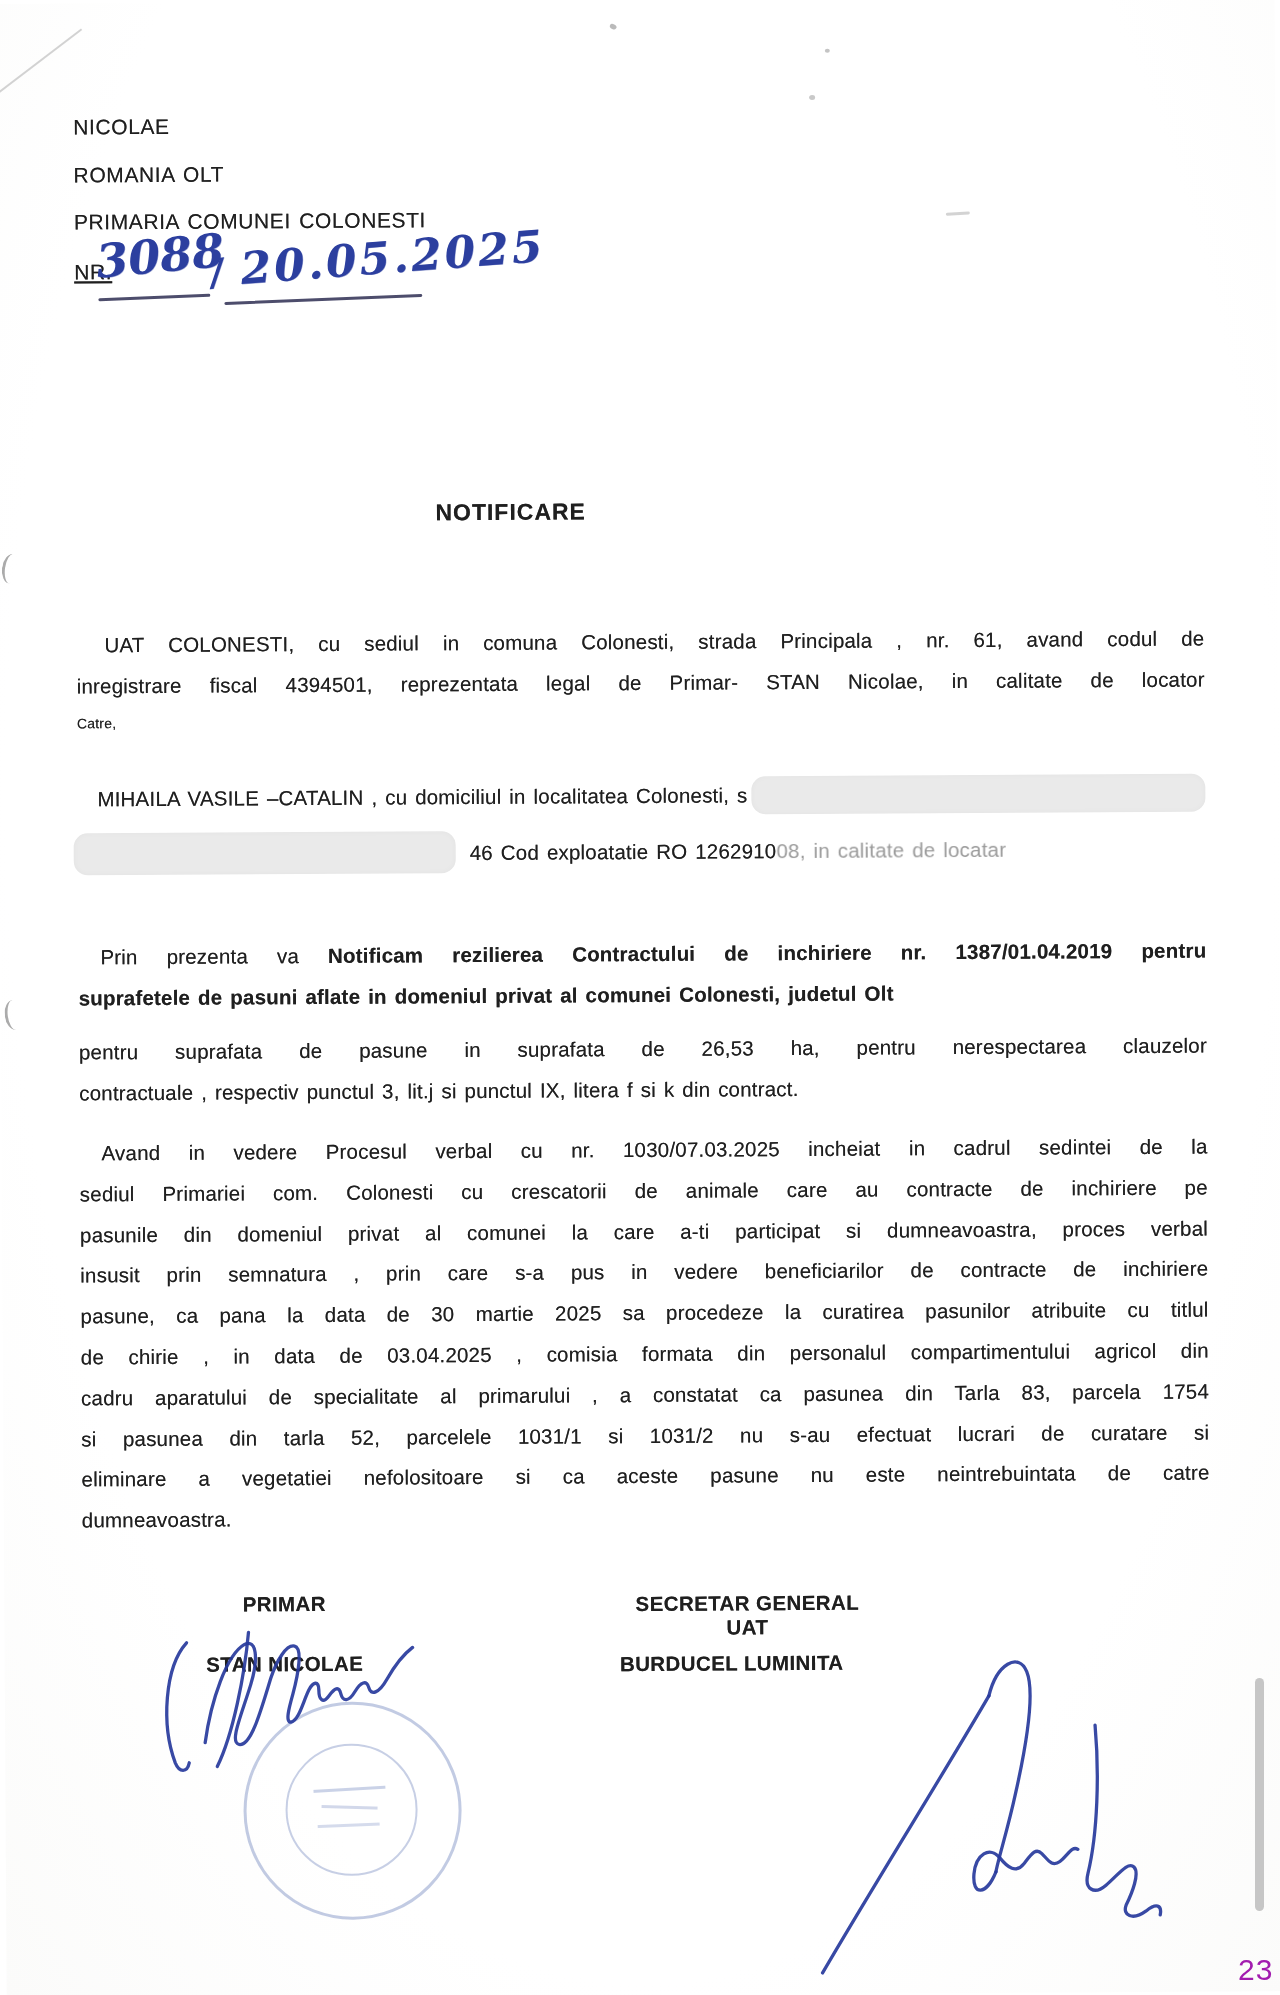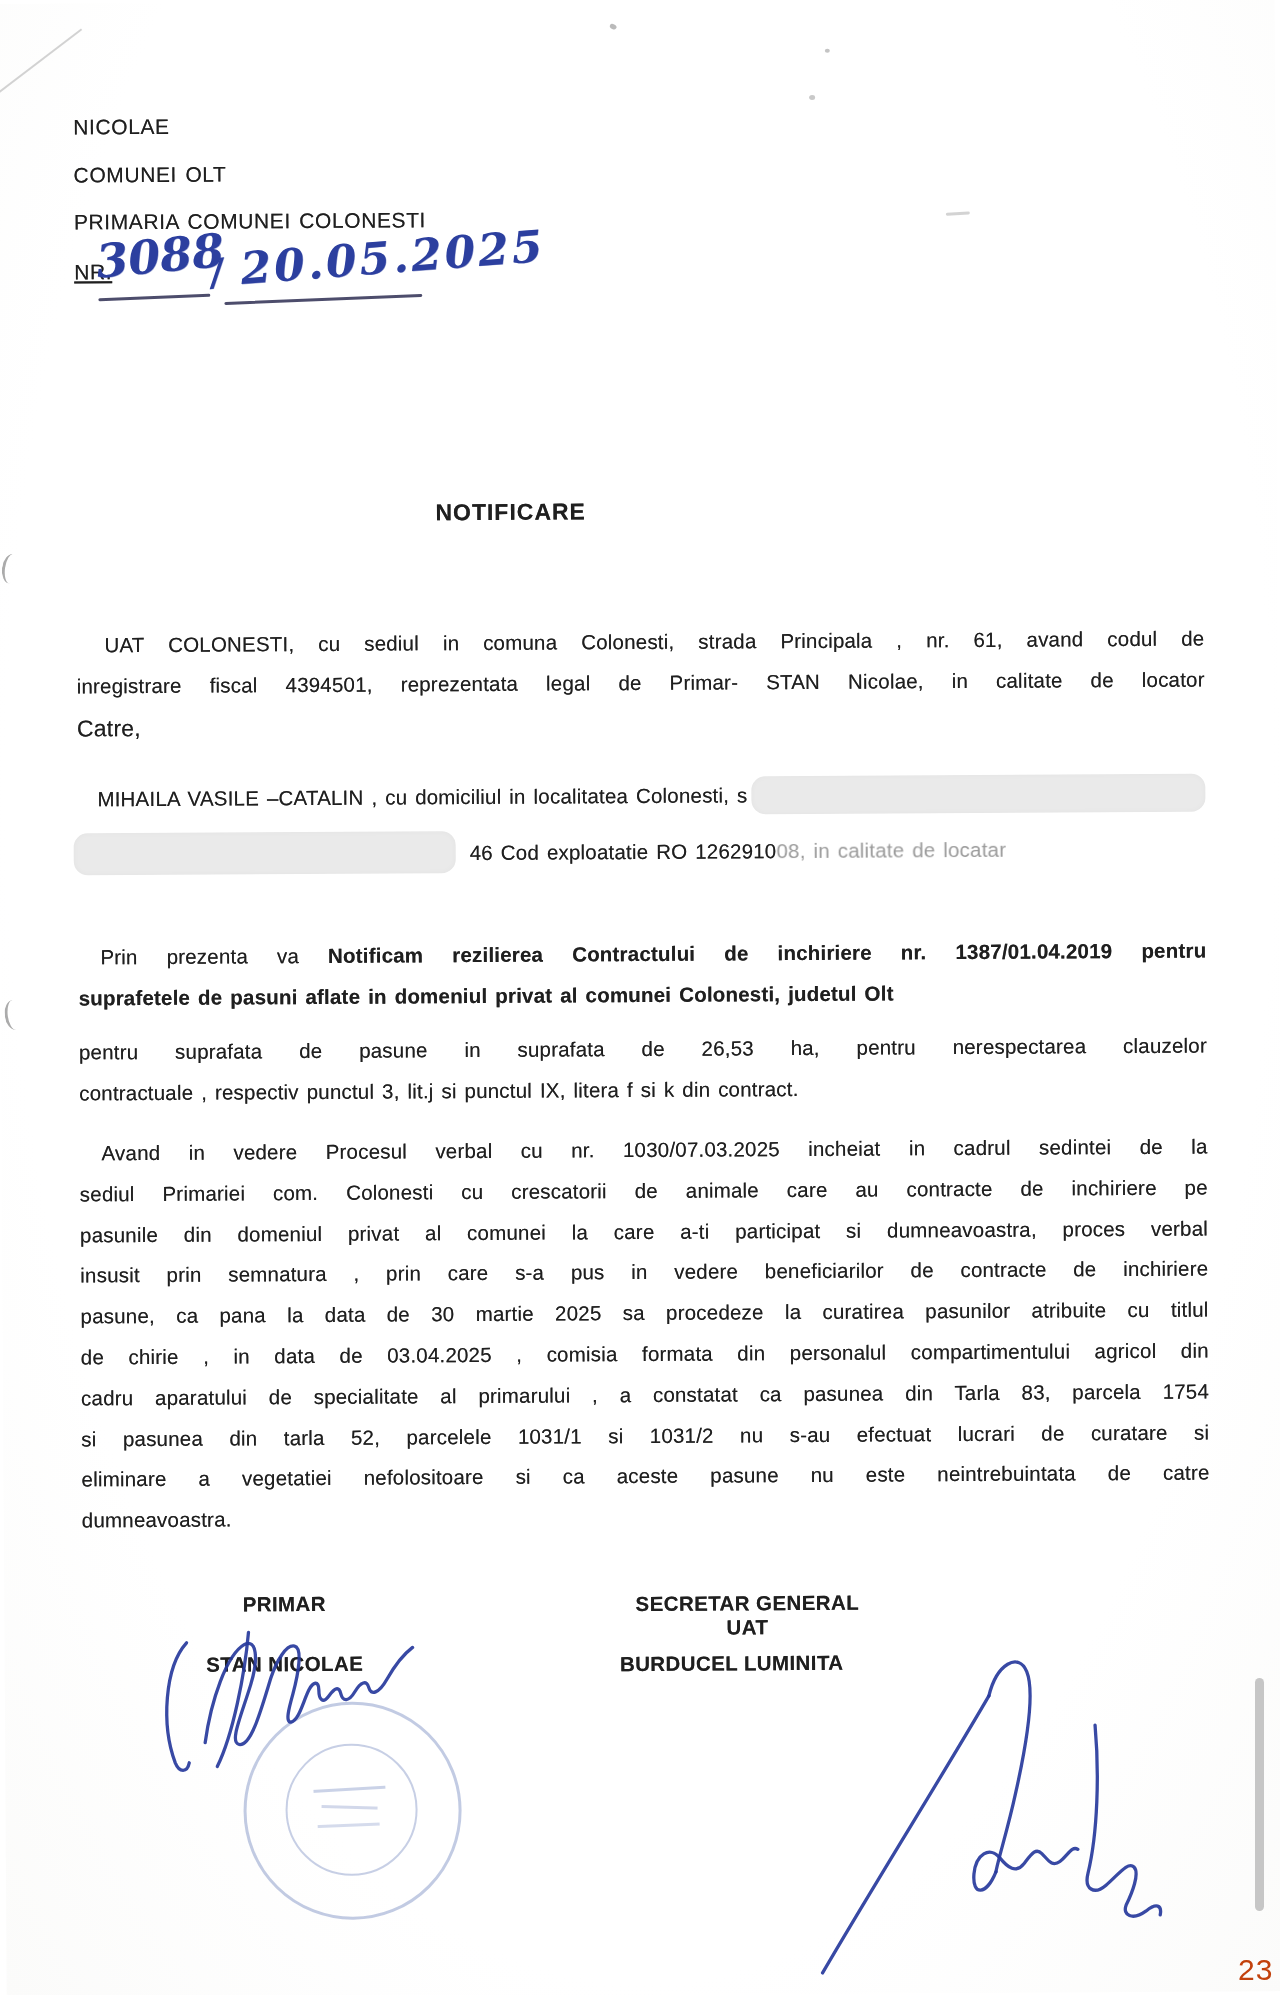--- a/index.html
+++ b/index.html
@@ -9,21 +9,21 @@
     font-family:"Liberation Sans",sans-serif;
     color:#1f1f1f;
   }
   .scan{
     position:absolute;left:0;top:0;width:1280px;height:1995px;
     transform:rotate(-0.35deg);transform-origin:50% 45%;
     background:radial-gradient(ellipse at 50% 40%, #ffffff 70%, #fbfbfa 100%);
   }
   .t{
     position:absolute;
-    font-size:23px;
+    font-size:14px;
     letter-spacing:.2px;
     word-spacing:2px;
     text-shadow:0 0 .45px rgba(20,20,20,.65);
     white-space:nowrap;
   }
   .hdr{font-size:21px;letter-spacing:.6px;}
   .block{position:absolute;}
   .line{
     position:relative;height:41px;line-height:41px;
     font-size:20.5px;letter-spacing:.2px;word-spacing:2px;
@@ -47,37 +47,37 @@
     text-shadow:.4px .4px .6px rgba(44,63,159,.45);
   }
   .inkline{position:absolute;background:#2e2e52;height:3px;border-radius:2px;opacity:.85;}
   .sig{position:absolute;}
   .sig path{fill:none;stroke:#273a9c;stroke-width:3.3;stroke-linecap:round;stroke-linejoin:round;opacity:.92;}
   .stampring{position:absolute;border-radius:50%;}
   .sigrole{position:absolute;font-weight:bold;font-size:20.5px;letter-spacing:.4px;text-align:center;text-shadow:0 0 .45px rgba(20,20,20,.65);}
   .speck{position:absolute;background:#9d9d9d;border-radius:50%;}
   .curl{position:absolute;width:16px;height:30px;border:none;border-left:3px solid #8f8f8f;border-radius:50%;opacity:.75;}
   .scrollthumb{position:absolute;right:16px;top:1678px;width:9px;height:233px;background:#c6c6c6;border-radius:5px;}
-  .corner{position:absolute;left:1238px;top:1953px;font-size:30px;color:#c2410c;letter-spacing:1px;}
+  .corner{position:absolute;left:1238px;top:1953px;font-size:30px;color:#a21caf;letter-spacing:1px;}
 </style>
 </head>
 <body>
 
 <div class="scan">
 
   <div class="speck" style="left:615px;top:24px;width:7px;height:5px;transform:rotate(25deg);opacity:.7;"></div>
   <div class="speck" style="left:830px;top:50px;width:5px;height:4px;opacity:.6;"></div>
   <div class="speck" style="left:814px;top:96px;width:6px;height:5px;opacity:.55;"></div>
   <div class="speck" style="left:950px;top:214px;width:24px;height:3px;border-radius:2px;transform:rotate(-3deg);opacity:.45;"></div>
   <div style="position:absolute;left:-12px;top:58px;width:110px;height:2px;background:#c7c7c7;transform:rotate(-37deg);opacity:.8;"></div>
   <div class="curl" style="left:4px;top:550px;transform:rotate(8deg);"></div>
   <div class="curl" style="left:4px;top:996px;transform:rotate(-6deg);"></div>
 
   <div class="t hdr" style="left:78px;top:112px;">NICOLAE</div>
-  <div class="t hdr" style="left:78px;top:160px;">COMUNEI OLT</div>
+  <div class="t hdr" style="left:78px;top:160px;">ROMANIA OLT</div>
   <div class="t hdr" style="left:78px;top:207px;">PRIMARIA COMUNEI COLONESTI</div>
 
   <div class="t hdr" style="left:78px;top:257px;text-decoration:underline;">NR.</div>
   <div class="hand" style="left:100px;top:226px;font-size:46px;transform:rotate(-5deg);">3088</div>
   <div class="hand" style="left:214px;top:248px;font-size:36px;transform:rotate(-8deg);">/</div>
   <div class="hand" style="left:244px;top:230px;font-size:44px;letter-spacing:3px;transform:rotate(-4deg);">20.05.2025</div>
   <div class="inkline" style="left:102px;top:293px;width:112px;transform:rotate(-2deg);"></div>
   <div class="inkline" style="left:228px;top:296px;width:198px;transform:rotate(-2deg);"></div>
 
   <div class="title">NOTIFICARE</div>

